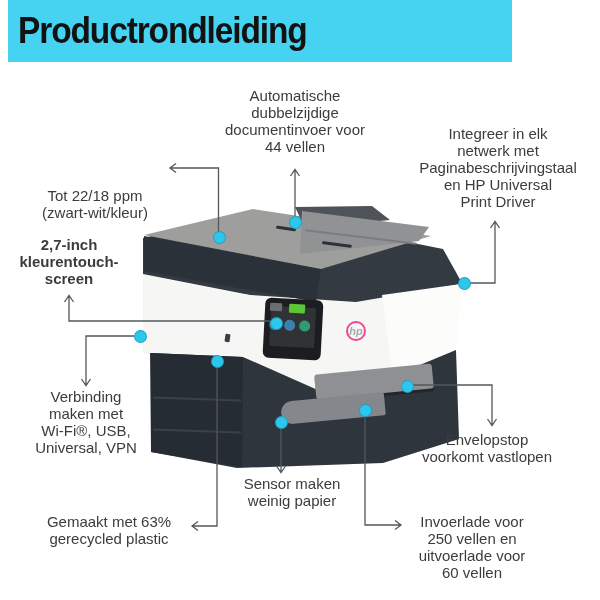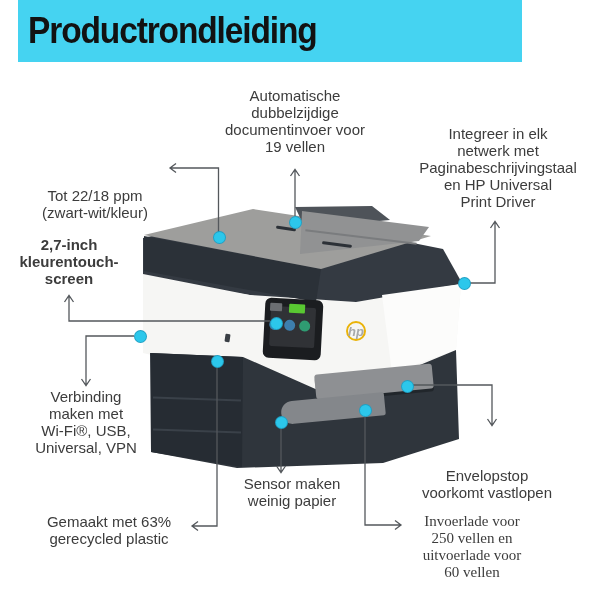--- a/index.html
+++ b/index.html
@@ -2,21 +2,21 @@
 <html><head>
 <meta charset="utf-8">
 <style>
   html,body{margin:0;padding:0;}
   body{
     width:600px;height:600px;position:relative;overflow:hidden;
     background:#ffffff;font-family:"Liberation Sans",sans-serif;
   }
   
   .banner{
-    position:absolute;left:18px;top:0;width:504px;height:62px;
+    position:absolute;left:8px;top:0;width:504px;height:62px;
     background:#45d3f1;display:flex;align-items:center;
   }
   .banner h1{
     margin:0 0 0 10px;font-size:36px;font-weight:700;color:#121212;
     letter-spacing:-1.2px;transform:scaleX(.93);transform-origin:left center;
     white-space:nowrap;
   }
   
   .callout{
     position:absolute;font-size:15px;line-height:17px;color:#3c3c3c;
@@ -49,22 +49,22 @@
   .panel{
     position:absolute;left:264px;top:299px;width:58px;height:60px;
     background:#1b1d20;border-radius:6px;transform:rotate(3deg);
   }
   .panel .screen{position:absolute;left:6px;top:8px;width:45px;height:40px;background:#303236;border-radius:2px;}
   .panel .btn-green{position:absolute;left:24px;top:5px;width:16px;height:9px;background:#59c832;border-radius:1px;}
   .panel .btn-gray{position:absolute;left:5px;top:5px;width:12px;height:8px;background:#6b6e72;border-radius:1px;}
   .panel .c{position:absolute;top:21px;width:11px;height:11px;border-radius:50%;}
   .hp-logo{
     position:absolute;left:346px;top:321px;width:20px;height:20px;border-radius:50%;
-    border:2px solid #eab308;color:#a7a9ab;display:flex;align-items:center;justify-content:center;
-    font-size:13px;font-style:italic;font-weight:700;box-sizing:border-box;
+    border:2px solid #ec4899;color:#a7a9ab;display:flex;align-items:center;justify-content:center;
+    font-size:11px;font-style:italic;font-weight:700;box-sizing:border-box;
   }
   .lock-slot{position:absolute;left:225px;top:334px;width:5px;height:8px;background:#3a3f45;transform:rotate(8deg);border-radius:1px;}
 </style>
 </head>
 <body>
 
 <div class="banner">
   <h1>Productrondleiding</h1>
 </div>
 
@@ -115,37 +115,37 @@
 <div class="dot" style="left:270px;top:317px;"></div>
 <div class="dot" style="left:134px;top:330px;"></div>
 <div class="dot" style="left:211px;top:355px;"></div>
 <div class="dot" style="left:401px;top:380px;"></div>
 <div class="dot" style="left:275px;top:416px;"></div>
 <div class="dot" style="left:359px;top:404px;"></div>
 
 <div class="callout" style="left:205px;top:87px;width:180px;">Automatische
 dubbelzijdige
 documentinvoer voor
-19 vellen</div>
+44 vellen</div>
 <div class="callout" style="left:15px;top:139px;width:160px;margin-top:48px;">Tot 22/18 ppm
 (zwart-wit/kleur)</div>
 <div class="callout" style="left:402px;top:125px;width:192px;">Integreer in elk
 netwerk met
 Paginabeschrijvingstaal
 en HP Universal
 Print Driver</div>
 <div class="callout" style="left:3px;top:236px;width:132px;font-weight:bold;">2,7-inch
 kleurentouch-
 screen</div>
 <div class="callout" style="left:18px;top:388px;width:136px;">Verbinding
 maken met
 Wi-Fi®, USB,
 Universal, VPN</div>
 <div class="callout" style="left:28px;top:513px;width:162px;">Gemaakt met 63%
 gerecycled plastic</div>
-<div class="callout" style="left:398px;top:431px;width:178px;margin-top:36px;">Envelopstop
+<div class="callout" style="left:398px;top:431px;width:178px;">Envelopstop
 voorkomt vastlopen</div>
 <div class="callout" style="left:224px;top:475px;width:136px;">Sensor maken
 weinig papier</div>
-<div class="callout" style="left:402px;top:513px;width:140px;font-family:Liberation Serif, serif;">Invoerlade voor
+<div class="callout" style="left:402px;top:513px;width:140px;">Invoerlade voor
 250 vellen en
 uitvoerlade voor
 60 vellen</div>
 
 </body></html>

